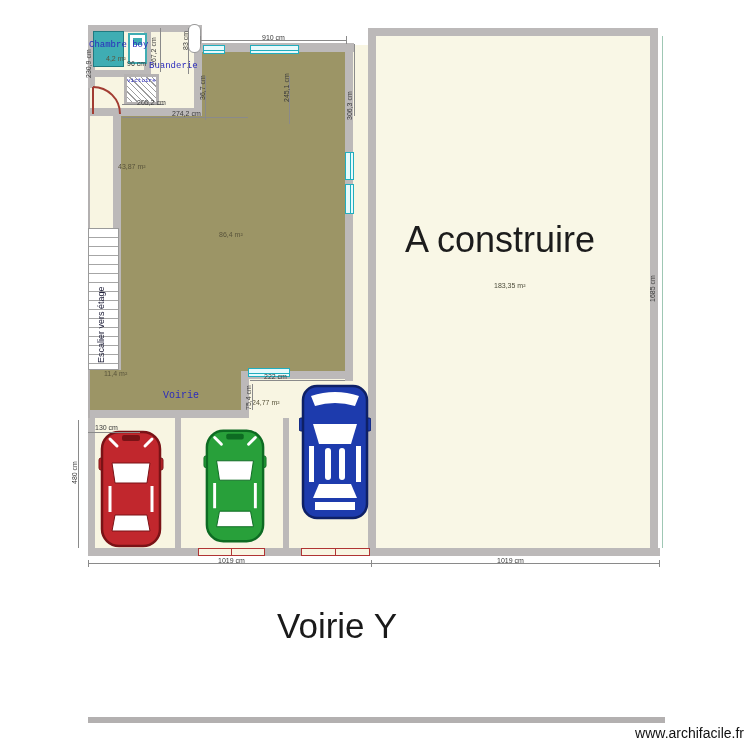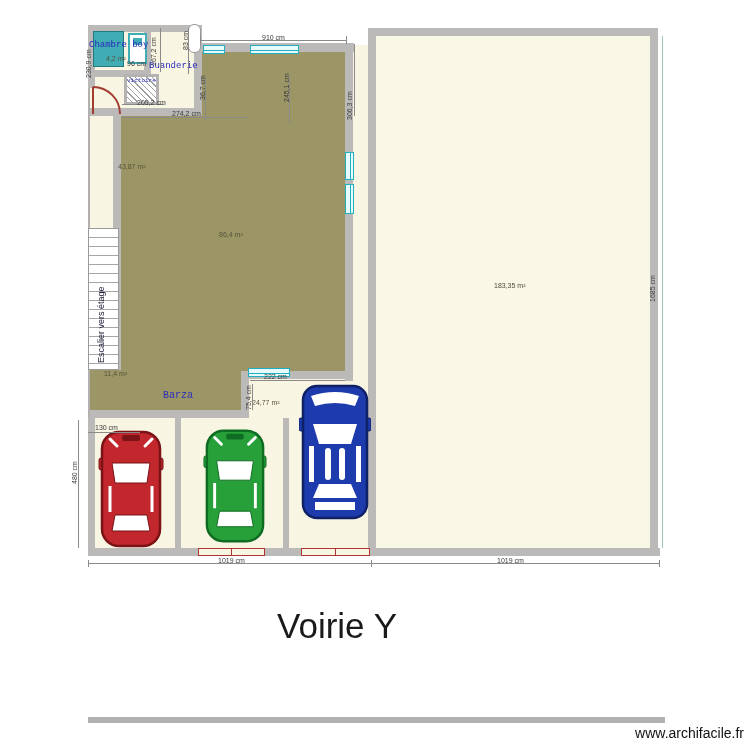--- a/index.html
+++ b/index.html
@@ -123,21 +123,21 @@
     <rect x="10" y="62" width="5" height="36" fill="#fff"></rect>
     <rect x="57" y="62" width="5" height="36" fill="#fff"></rect>
     <rect x="26" y="64" width="6" height="32" rx="3" fill="#fff"></rect>
     <rect x="40" y="64" width="6" height="32" rx="3" fill="#fff"></rect>
     <path d="M20 100 L52 100 L58 114 L14 114 Z" fill="#fff"></path>
     <rect x="16" y="118" width="40" height="8" fill="#fff"></rect>
   </svg>
 
   <div class="rlabel" style="left:89px;top:41px;">Chambre boy</div>
   <div class="rlabel" style="left:149px;top:62px;">Buanderie</div>
-  <div class="rlabel" style="left:163px;top:391px;font-size:10px;">Barza</div>
+  <div class="rlabel" style="left:163px;top:391px;font-size:10px;">Voirie</div>
 
   <div class="area" style="left:106px;top:55px;">4,2 m²</div>
   <div class="area" style="left:118px;top:163px;">43,87 m²</div>
   <div class="area" style="left:219px;top:231px;">86,4 m²</div>
   <div class="area" style="left:104px;top:370px;">11,4 m²</div>
   <div class="area" style="left:252px;top:399px;">24,77 m²</div>
   <div class="area" style="left:494px;top:282px;color:#4c4c3a;">183,35 m²</div>
 
   <div class="dline" style="left:200px;top:40px;width:147px;height:1px;"></div>
   <div class="tick" style="left:200px;top:36px;width:1px;height:8px;"></div>
@@ -171,18 +171,19 @@
   <div class="dim" style="left:137px;top:99px;">205,2 cm</div>
   <div class="dim" style="left:172px;top:110px;">274,2 cm</div>
   <div class="dim" style="left:264px;top:373px;">222 cm</div>
   <div class="dim dimv" style="left:245px;top:410px;">75,4 cm</div>
   <div class="dim" style="left:95px;top:424px;">130 cm</div>
   <div class="dim dimv" style="left:71px;top:484px;">480 cm</div>
   <div class="dim" style="left:218px;top:557px;">1019 cm</div>
   <div class="dim" style="left:497px;top:557px;">1019 cm</div>
   <div class="dim dimv" style="left:649px;top:302px;">1685 cm</div>
 
+  <div class="bigtext" style="left:405px;top:222px;">A construire</div>
   <div class="street" style="left:277px;top:608px;">Voirie Y</div>
 
   <div class="abs" style="left:88px;top:717px;width:577px;height:6px;background:#b3b0b0;"></div>
   <div class="watermark" style="right:6px;top:726px;">www.archifacile.fr</div>
 
 </div>
 
 </body></html>

